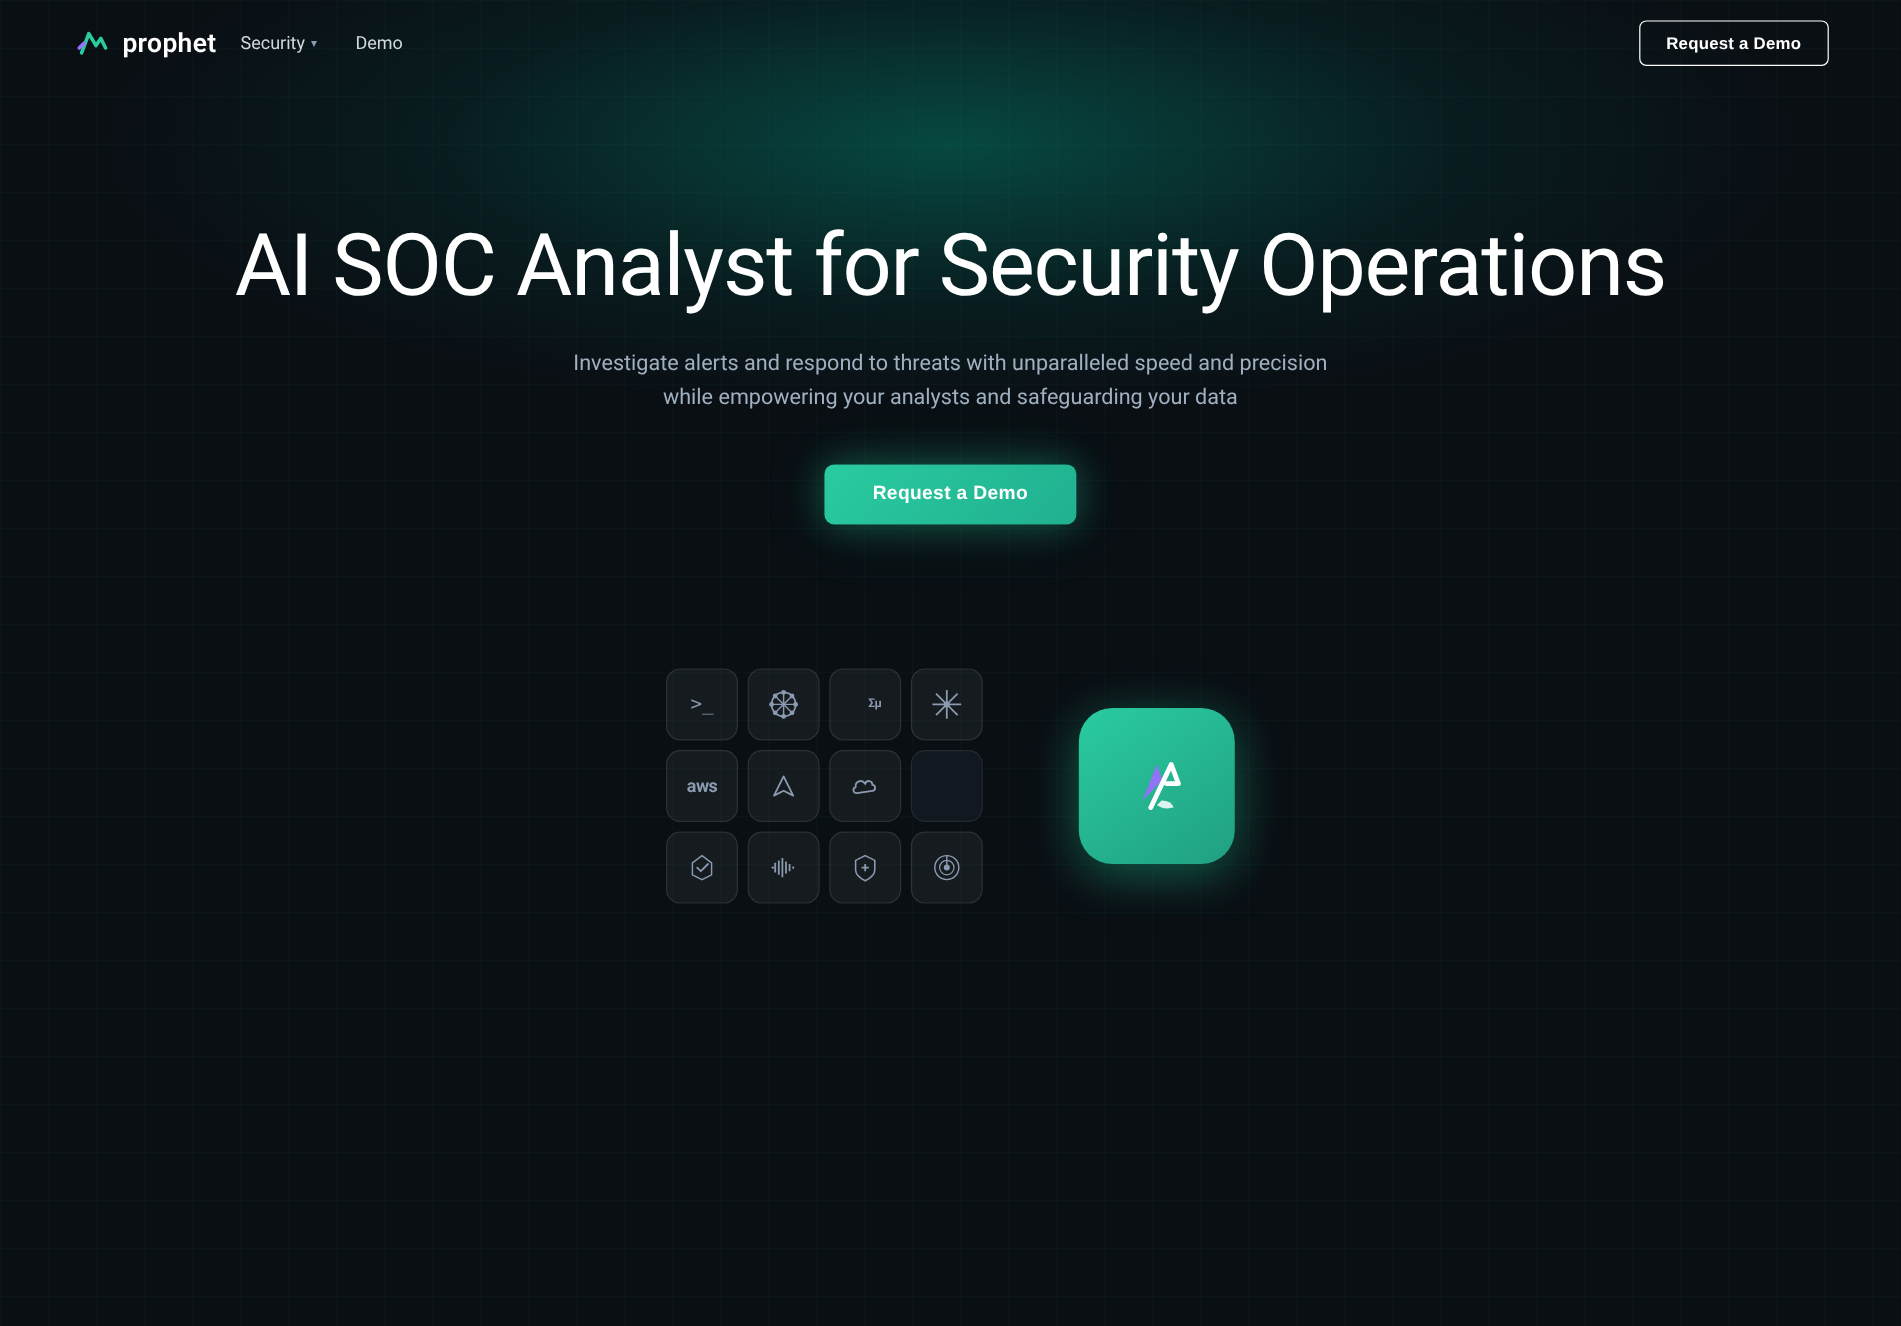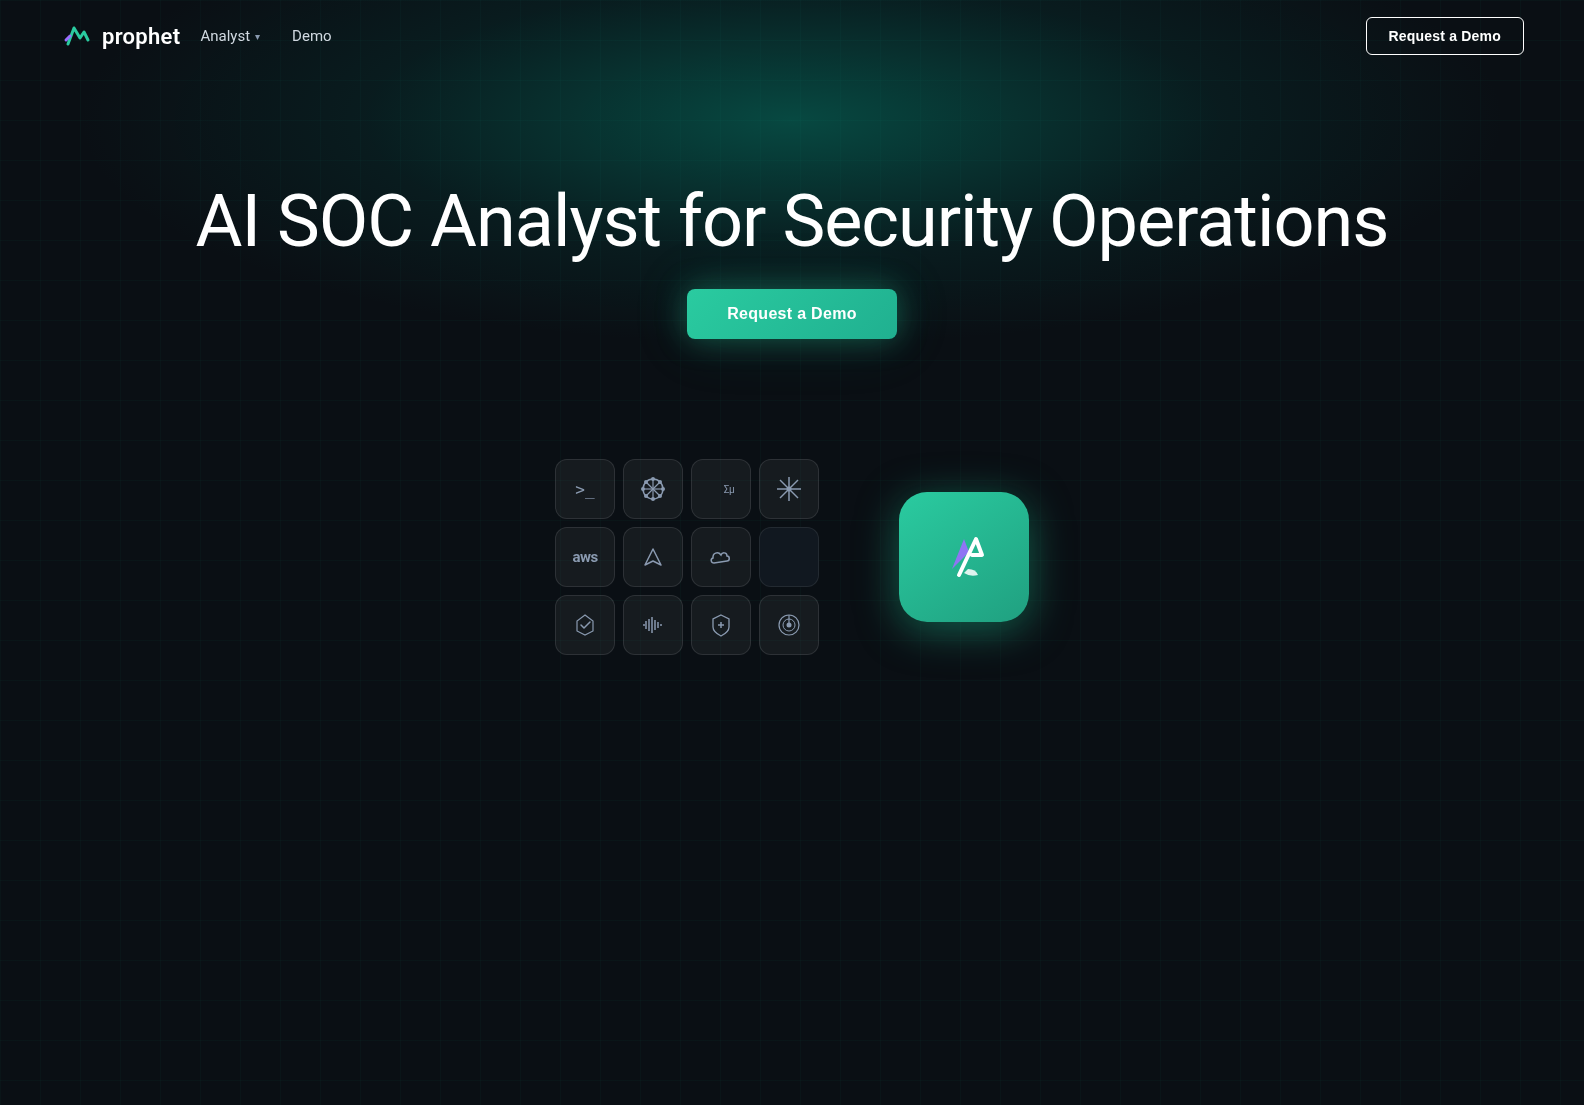--- a/index.html
+++ b/index.html
@@ -199,21 +199,21 @@
     }
 
     
     .icon-svg {
       width: 28px;
       height: 28px;
     }
 
     .icon-text {
       font-size: 11px;
-      font-weight: 400;
+      font-weight: 700;
       letter-spacing: -0.5px;
       color: #8a9ab0;
       margin-left: 16px;
     }
 
     
     ::-webkit-scrollbar { width: 8px; }
     ::-webkit-scrollbar-track { background: #0a0f14; }
     ::-webkit-scrollbar-thumb { background: #2a3a4a; border-radius: 4px; }
   </style>
@@ -229,34 +229,35 @@
     <div class="logo">
       <svg class="logo-icon" viewBox="0 0 32 32" fill="none" xmlns="http://www.w3.org/2000/svg">
         <path d="M8 24 L14 8 L20 18 L24 12 L28 20" stroke="#2acba0" stroke-width="3" stroke-linecap="round" stroke-linejoin="round" fill="none"></path>
         <path d="M6 20 L10 16" stroke="#9b6dff" stroke-width="3" stroke-linecap="round"></path>
       </svg>
       <span class="logo-text">prophet</span>
     </div>
 
     <div class="nav-links">
       <a class="nav-item">
-        <span>Analyst</span>
+        <span>Security</span>
         <span class="nav-chevron">▾</span>
       </a>
       <a class="nav-item">
         <span>Demo</span>
       </a>
     </div>
   </div>
 
   <button class="btn-demo-nav">Request a Demo</button>
 </nav>
 
 <section class="hero">
   <h1 class="hero-title">AI SOC Analyst for Security Operations</h1>
+  <p class="hero-subtitle">Investigate alerts and respond to threats with unparalleled speed and precision while empowering your analysts and safeguarding your data</p>
   <button class="btn-demo-hero">Request a Demo</button>
 </section>
 
 <div class="integration-section">
 
   <div class="integration-grid">
 
     <div class="int-icon">
       <span style="font-family: monospace; font-size:16px; color:#8a9ab0;">&gt;_</span>
     </div>

